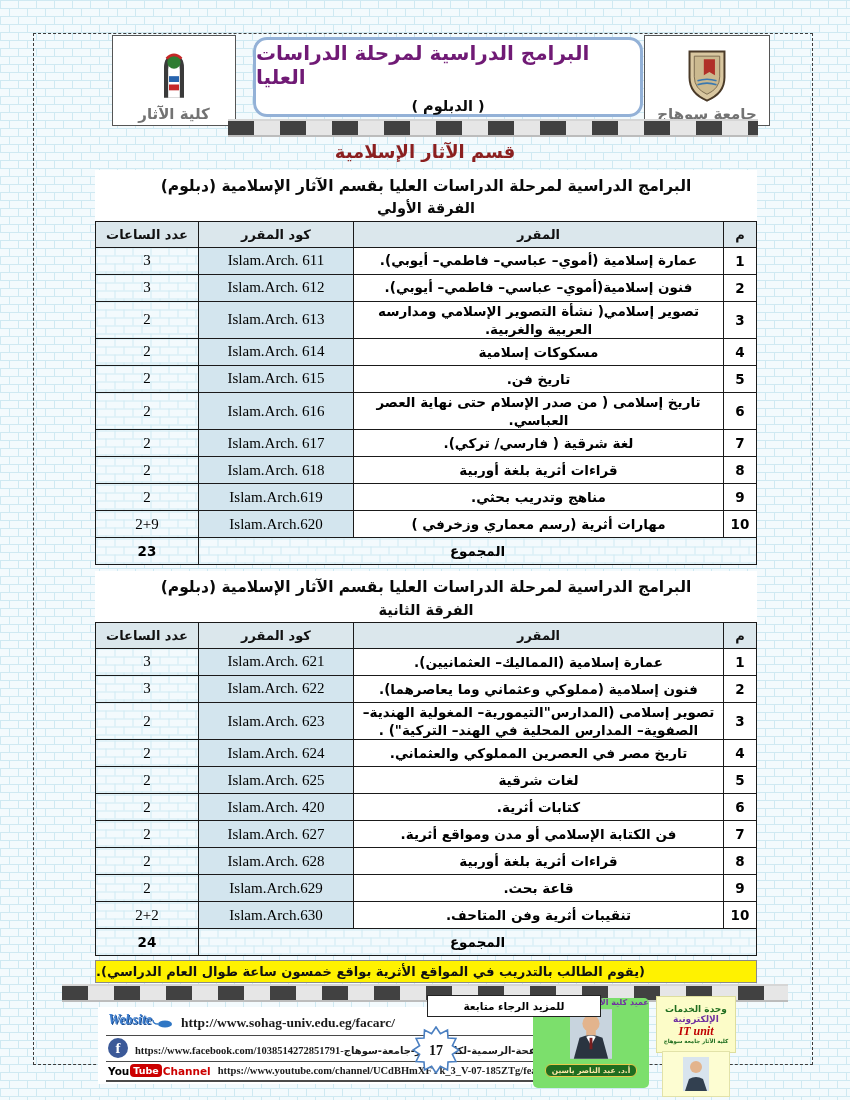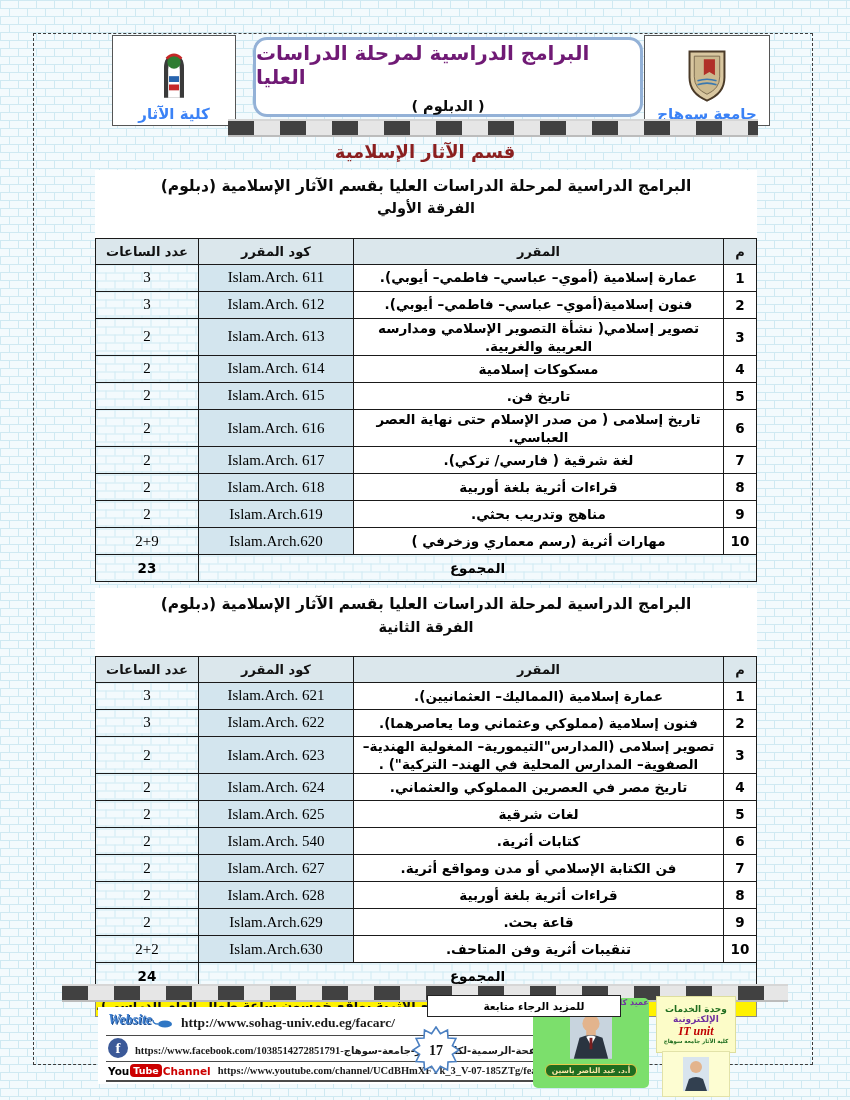--- a/index.html
+++ b/index.html
@@ -20,57 +20,57 @@
     background-position:0 0,9px 8px,0 0;
   }
   body{position:relative;}
   .page-border{position:absolute;left:33px;top:33px;width:778px;height:1030px;
     border:1.5px dashed #3c3c3c;pointer-events:none;}
   
   .logo-box{position:absolute;background:#fff;border:1px solid #555;display:flex;
     flex-direction:column;align-items:center;justify-content:flex-end;padding:2px 2px 3px;}
   .logo-left{left:112px;top:35px;width:118px;height:84px;}
   .logo-right{left:644px;top:35px;width:120px;height:84px;}
-  .logo-caption{font-weight:800;font-size:15px;color:#3b82f6;line-height:1;}
+  .logo-caption{font-weight:800;font-size:15px;color:#737373;line-height:1;}
   .title-box{position:absolute;left:253px;top:37px;width:384px;height:74px;background:#fff;
     border:3px solid var(--title-border);border-radius:14px;display:flex;flex-direction:column;
     align-items:center;justify-content:center;gap:9px;}
   .title-box .t1{font-weight:800;font-size:20px;color:#701a75;}
   .title-box .t2{font-weight:800;font-size:14.5px;color:#0a0a0a;}
   .strip{position:absolute;height:14px;
     background:repeating-linear-gradient(90deg,#414141 0 26px,#e6e6e6 26px 52px);
     border-top:2px solid #d6d6d6;border-bottom:2px solid #bcbcbc;}
   .strip-top{left:228px;top:119px;width:530px;}
   .strip-bottom{left:62px;top:984px;width:726px;}
   .dept-title{position:absolute;left:0;top:141px;width:850px;text-align:center;
     font-weight:800;font-size:18px;color:var(--dept-title-color);}
   
   .content-col{position:absolute;left:95px;top:170px;width:662px;}
-  .section-band{background:#fff;text-align:center;padding:5px 0 19px;}
+  .section-band{background:#fff;text-align:center;padding:5px 0 2px;}
   .section-title{font-weight:800;font-size:15.5px;color:#0a0a0a;line-height:1.5;}
   .section-year{font-weight:800;font-size:14.5px;color:#0a0a0a;line-height:1.4;}
   table.courses{width:100%;border-collapse:collapse;direction:rtl;background:#fff;}
   table.courses td,table.courses th{border:1px solid #1a1a1a;padding:0 4px;text-align:center;vertical-align:middle;}
   table.courses thead tr{height:26px;}
   table.courses thead th{background:var(--table-header-bg);font-weight:700;font-size:13px;color:#111;}
   table.courses tbody tr{height:27px;}
   .cell-serial{font-weight:700;font-size:13.5px;background:#fff;width:24px;}
   .cell-course{font-weight:700;font-size:13.5px;background:#fff;line-height:1.35;}
   .cell-code{font-family:"Liberation Serif","DejaVu Serif",serif;font-size:15px;
     background:var(--code-bg);width:146px;direction:ltr;}
   .cell-hours{font-family:"Liberation Serif","DejaVu Serif",serif;font-size:15px;width:94px;direction:ltr;}
   tr.total-row{height:20px;}
   tr.total-row td{font-weight:800;font-size:13.5px;}
   .gap1{height:6px;}
   .note-bar{margin-top:4px;background:var(--note-bg);border:1px solid #8a8a8a;text-align:left;
     font-weight:800;font-size:13px;color:#111;padding:3px 0;direction:rtl;}
   
   .follow-box{position:absolute;left:427px;top:995px;width:172px;height:20px;background:#fff;
     border:1.2px solid #222;display:flex;align-items:center;justify-content:center;
-    font-weight:700;font-size:10.5px;z-index:6;direction:rtl;padding-left:20px;}
+    font-weight:700;font-size:10.5px;z-index:6;direction:rtl;}
   .links-box{position:absolute;left:98px;top:1007px;width:466px;background:#fff;
     padding:4px 8px 2px;z-index:4;}
   .link-row{display:flex;align-items:center;gap:7px;border-bottom:1.6px solid #4a4a4a;
     padding:2px 2px 3px;direction:ltr;}
   .web-label{font-family:"Liberation Serif","DejaVu Serif",serif;font-style:italic;font-weight:800;
     font-size:14px;color:var(--web-blue);text-shadow:1px 1.2px 0 #1d4f8f;line-height:1;}
   .url-main{font-family:"Liberation Serif","DejaVu Serif",serif;font-weight:700;font-size:13.5px;color:#1a1a1a;}
   .url-small{font-family:"Liberation Serif","DejaVu Serif",serif;font-weight:700;font-size:10.5px;color:#1a1a1a;}
   .url-ar{font-size:10px;font-weight:700;color:#1a1a1a;direction:rtl;}
   .fb-icon{width:20px;height:20px;border-radius:50%;background:var(--fb-blue);color:#fff;
@@ -297,21 +297,21 @@
         <tr>
           <td class="cell-serial">5</td>
           <td class="cell-course">لغات شرقية</td>
           <td class="cell-code">Islam.Arch. 625</td>
           <td class="cell-hours brickbg">2</td>
         </tr>
 
         <tr>
           <td class="cell-serial">6</td>
           <td class="cell-course">كتابات أثرية.</td>
-          <td class="cell-code">Islam.Arch. 540</td>
+          <td class="cell-code">Islam.Arch. 420</td>
           <td class="cell-hours brickbg">2</td>
         </tr>
 
         <tr>
           <td class="cell-serial">7</td>
           <td class="cell-course">فن الكتابة الإسلامي أو مدن ومواقع أثرية.</td>
           <td class="cell-code">Islam.Arch. 627</td>
           <td class="cell-hours brickbg">2</td>
         </tr>
 

